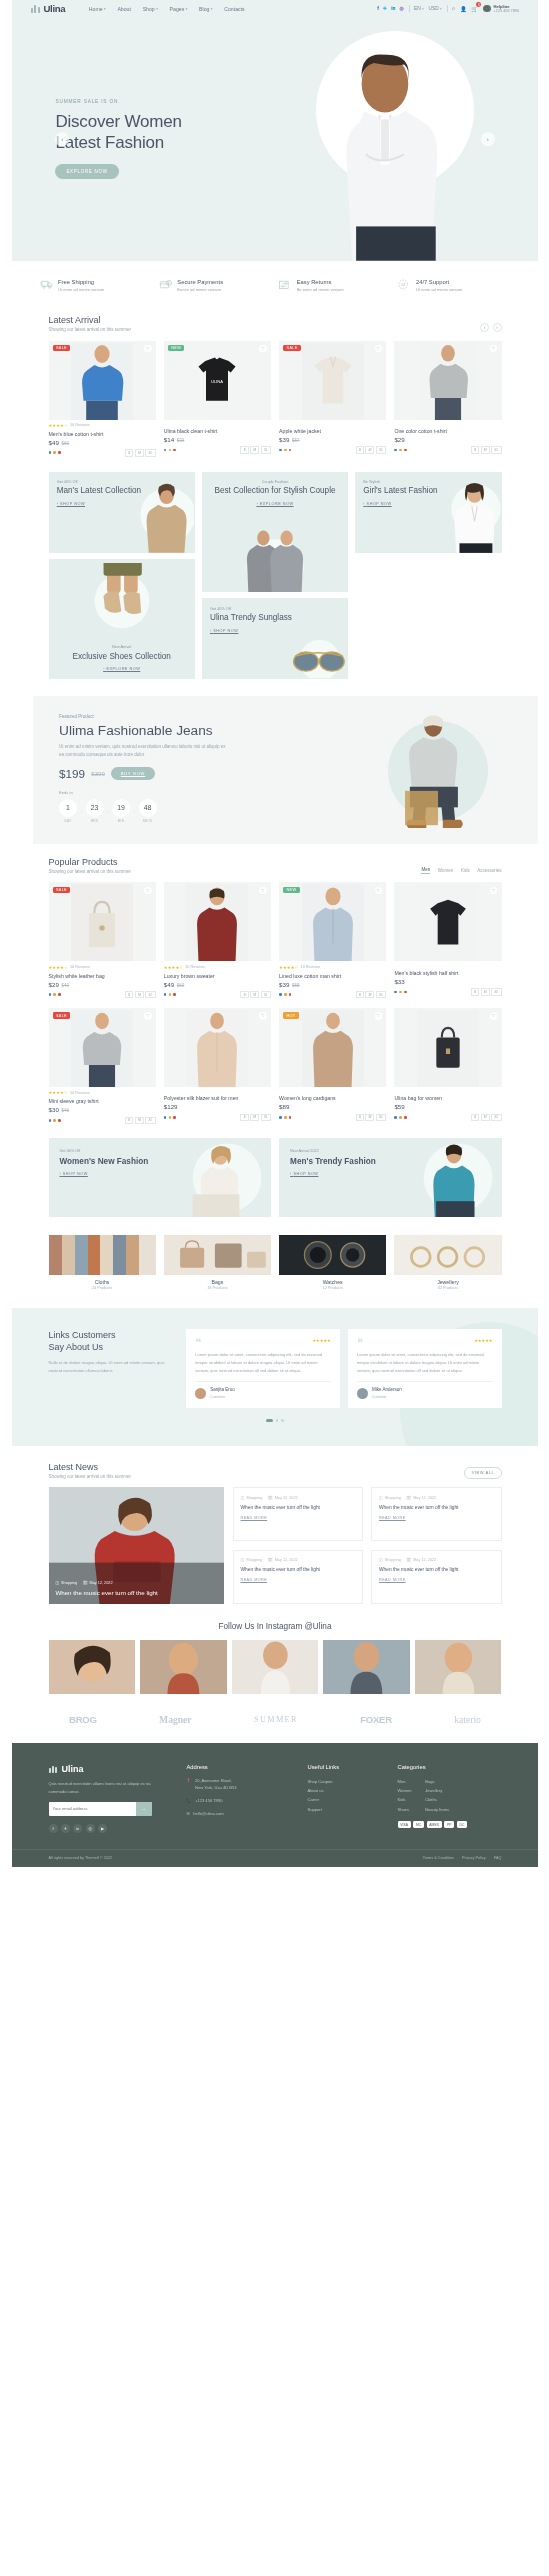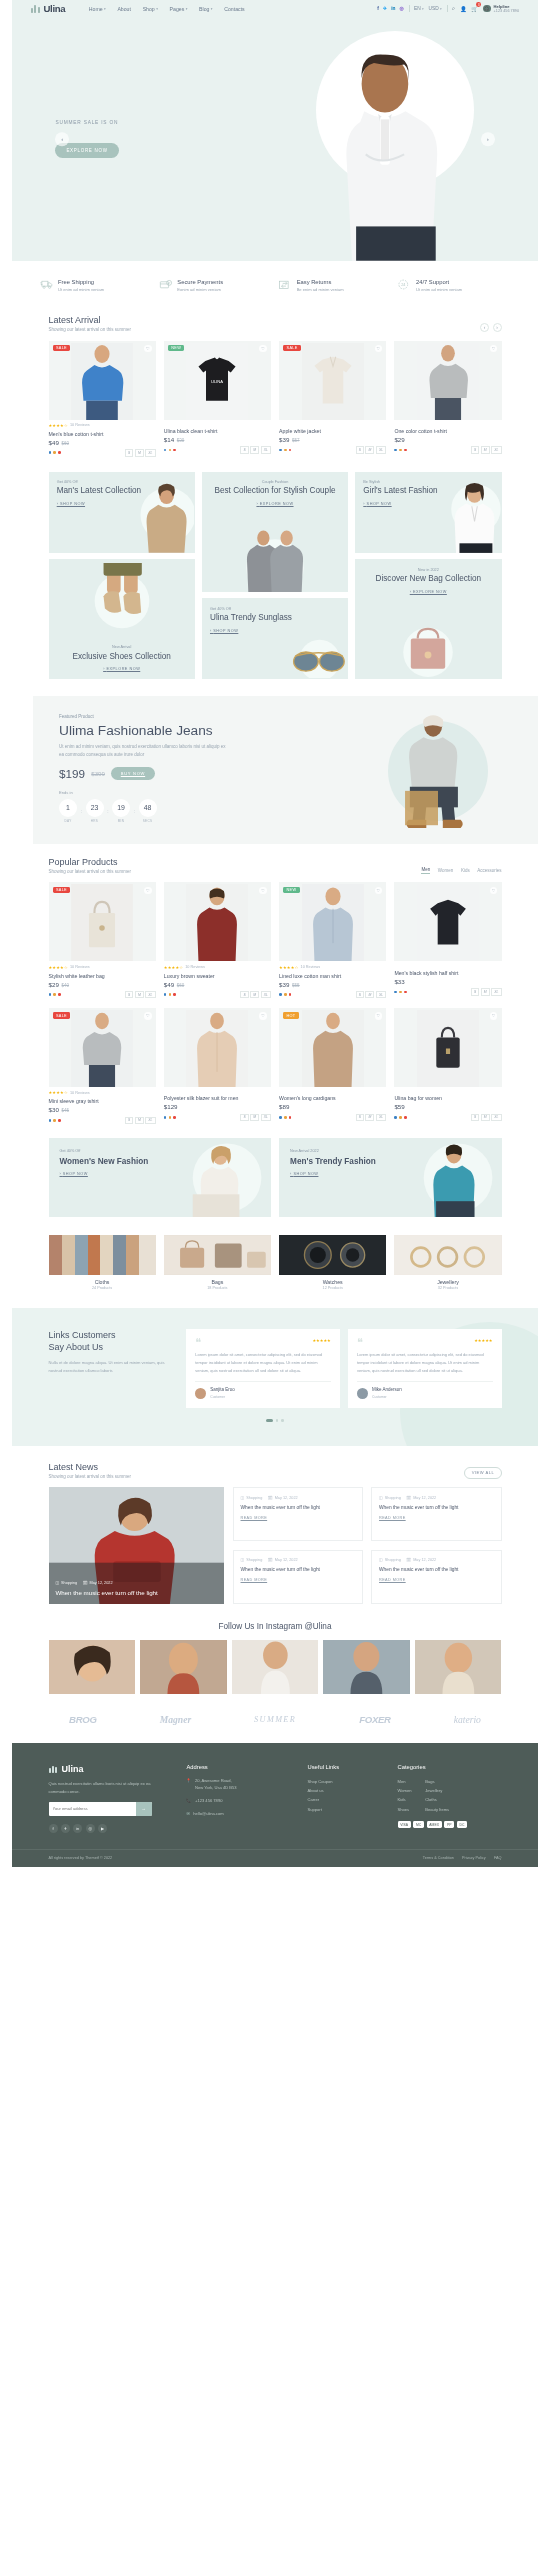--- a/index.html
+++ b/index.html
@@ -223,21 +223,21 @@
   .news-sm h3 { font-size: 4.8px; color: #4a5568; font-weight: 400; line-height: 1.5;}
   .rm { font-size: 3.8px; color: #8a98a6; letter-spacing: 0.4px; margin-top: 4.8px; display:block; text-transform:uppercase;}
 
   
   .insta-title { text-align: center; font-size: 8.2px; color: #4a5568; font-weight: 400; margin: 18px 0 8.2px;}
   .insta-grid { display: grid; grid-template-columns: repeat(5,1fr); gap: 4.8px; }
   .insta-cell { height: 54px; background-size: cover; background-position:center;}
 
   
   .brands { display: flex; justify-content: space-between; align-items: center; padding: 20.6px 20.6px 18px;}
-  .brand { color: #c3cdd9; font-size: 9.6px; font-weight: 800; letter-spacing: -0.3px; font-style: italic;}
+  .brand { color: #c3cdd9; font-size: 9.6px; font-weight: 800; letter-spacing: -0.3px;}
   .b-serif { font-family: "Liberation Serif", serif; font-weight: 400; letter-spacing: 1.4px; font-size: 8.2px;}
   .b-serif2 { font-family: "Liberation Serif", serif; font-weight: 400; font-size: 9.6px; letter-spacing: 0;}
 
   
   footer { background: #4e5c58; color: #d5dcda; padding: 20.6px 0 0; }
   .f-inner { width: 453px; margin: 0 auto; display: flex; gap: 18px;}
   .f-col1 { width: 120px; }
   .f-logo { display:flex; align-items:center; gap:2.1px; font-size: 9px; color:#fff; font-weight:700; margin-bottom: 6.2px;}
   .f-logo .logo-mark i { background:#cfdedb; }
   .f-desc { font-size: 4.1px; line-height: 1.9; color: #b6c1be; margin-bottom: 6.9px;}
@@ -332,20 +332,24 @@
       </div>
     </div>
   </div>
 
   <div class="hero">
     <div class="hero-inner">
       <div class="slide-arrow sa-left">‹</div>
       <div class="slide-arrow sa-right">›</div>
       <div class="hero-text">
         <div class="hero-eyebrow">SUMMER SALE IS ON</div>
+        <div class="hero-title">
+          <div>Discover Women</div>
+          <div>Latest Fashion</div>
+        </div>
         <a class="btn-pill" href="#">EXPLORE NOW</a>
       </div>
       <div class="hero-circle"></div>
       <div class="hero-photo">
         <svg width="199" height="227" viewBox="0 0 290 330" style="position:absolute;bottom:0;right:20.6px;">
           <ellipse cx="150" cy="72" rx="34" ry="42" fill="#a9754f"></ellipse>
           <path d="M150 30 q-36 -4 -34 34 q2 -18 18 -22 q28 6 44 2 q8 6 6 24 q6 -40 -34 -38z" fill="#3a2b23"></path>
           <path d="M120 112 q30 18 60 0 l26 16 q22 14 20 52 l-8 150 l-116 0 l-8 -150 q-2 -38 20 -52z" fill="#f4f5f6"></path>
           <path d="M140 116 l10 40 l10 -40 l-10 8z" fill="#e3e6e8"></path>
           <rect x="143" y="120" width="14" height="70" rx="3" fill="#ffffff"></rect>
@@ -602,31 +606,20 @@
           <div class="coll-eyebrow">Be Stylish</div>
           <div class="coll-title">Girl's Latest Fashion</div>
           <a class="coll-link" href="#">› <span>SHOP NOW</span></a>
           <svg width="59" height="77" viewBox="0 0 86 112" style="position:absolute;right:0;bottom:0">
               <circle cx="48" cy="48" r="36" fill="#f3faf8"></circle>
               <ellipse cx="46" cy="26" rx="11" ry="13" fill="#dcb08b"></ellipse>
               <path d="M34 14 q12 -8 24 0 q4 14 -1 22 l-3 -14 q-11 4 -18 1 l-2 13 q-4 -9 0 -22z" fill="#3e2f25"></path>
               <path d="M34 40 q12 8 24 0 l11 7 q6 5 6 18 l-2 47 l-54 0 l-2 -47 q0 -13 6 -18z" fill="#fbfbfb"></path>
               <path d="M42 44 l4 22 l4 -22" stroke="#d8d8d8" stroke-width="1.5" fill="none"></path>
               <rect x="24" y="98" width="48" height="14" fill="#1f242b"></rect>
-            </svg>
-        </div>
-        <div class="coll-card c-center" style="height:120px;margin-top:6.9px">
-          <div class="coll-eyebrow">New in 2022</div>
-          <div class="coll-title">Discover New Bag Collection</div>
-          <a class="coll-link" href="#" style="text-align:center">› <span>EXPLORE NOW</span></a>
-          <svg width="76" height="55" viewBox="0 0 110 80" style="position:absolute;left:50%;bottom:2.7px;transform:translateX(-50%)">
-              <circle cx="55" cy="44" r="36" fill="#f3faf8"></circle>
-              <path d="M40 24 q0 -14 15 -14 q15 0 15 14" stroke="#c99f95" stroke-width="3" fill="none"></path>
-              <rect x="30" y="24" width="50" height="44" rx="3" fill="#d3a69c"></rect>
-              <circle cx="55" cy="48" r="5" fill="#e8c9a0"></circle>
             </svg>
         </div>
       </div>
     </div>
   </div>
 
   <div class="deal">
     <div class="deal-inner">
       <div class="deal-left">
         <div class="deal-eyebrow">Featured Product</div>

